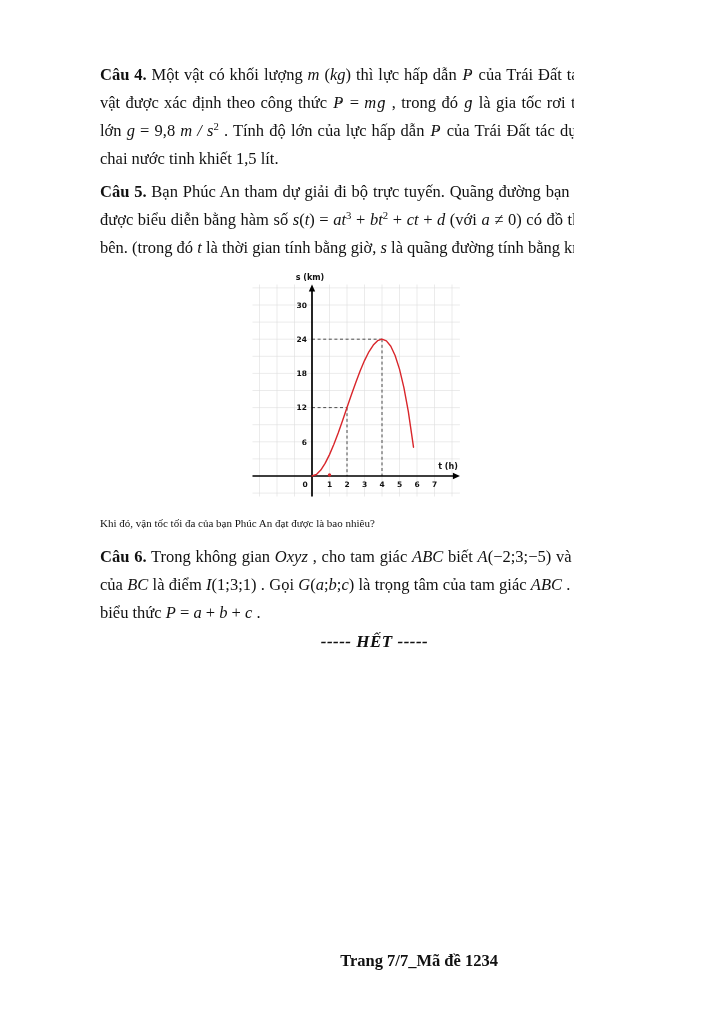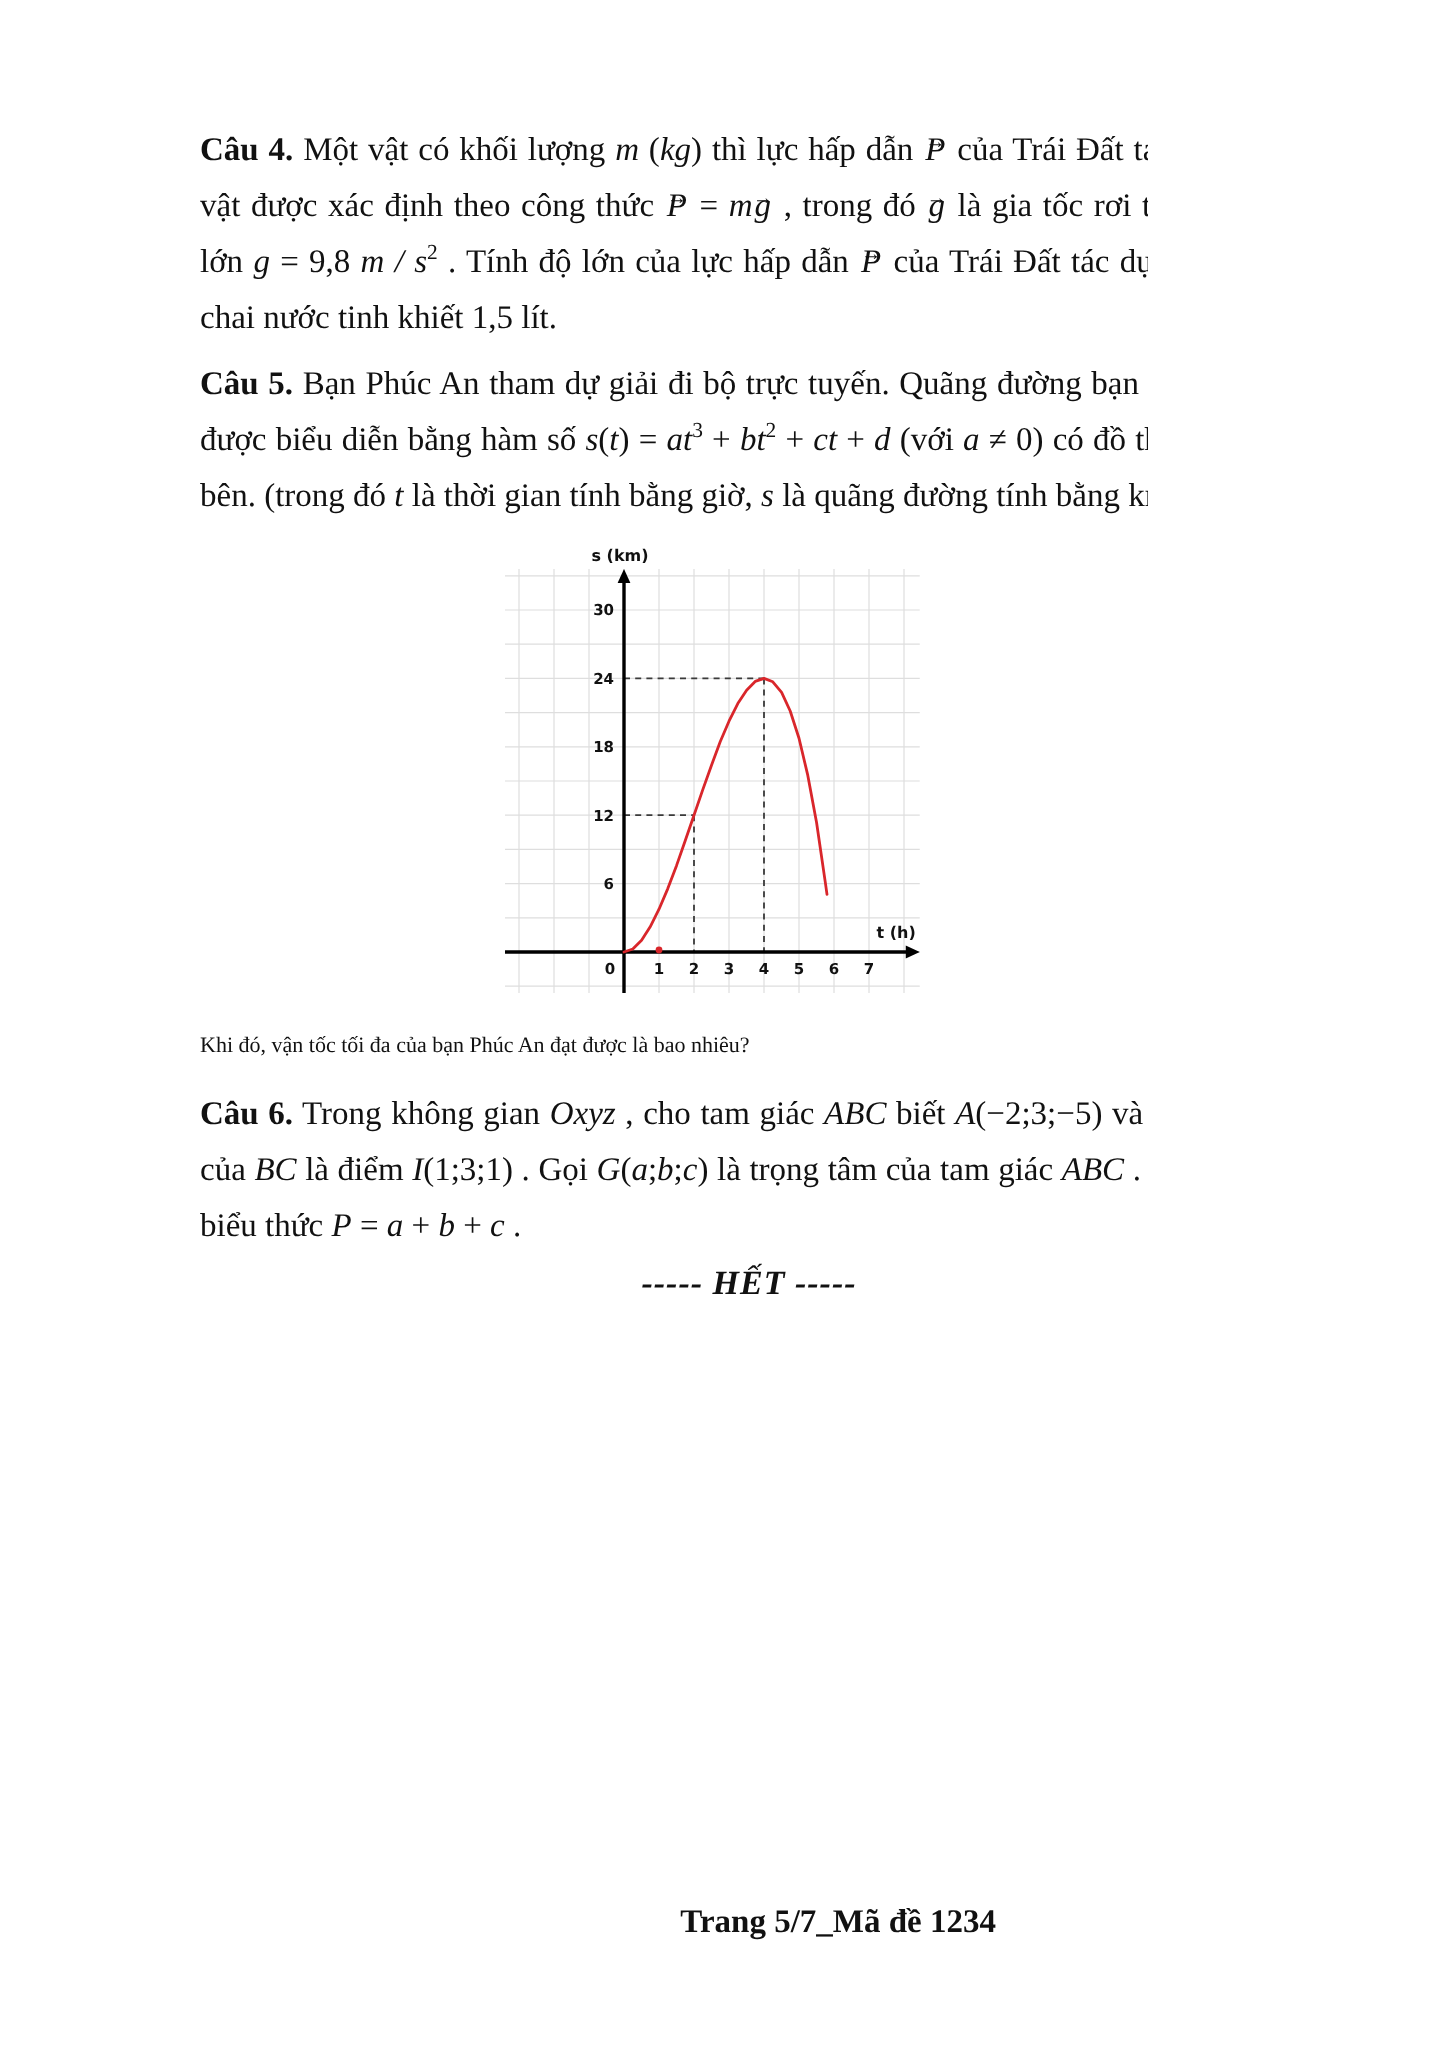--- a/index.html
+++ b/index.html
@@ -134,14 +134,14 @@
     </figure>
 
     <p class="prompt"><span class="s-n">Khi đó, vận tốc tối đa của bạn Phúc An đạt được là bao nhiêu?</span></p>
 
     <p class="q"><span class="s-b">Câu 6.</span><span class="s-n"> Trong không gian </span><span class="s-i">Oxyz</span><span class="s-n"> , cho tam giác </span><span class="s-i">ABC</span><span class="s-n"> biết </span><span class="s-i">A</span><span class="s-n">(−2;3;−5)</span><span class="s-n"> và trung điểm của </span><span class="s-i">BC</span><span class="s-n"> là điểm </span><span class="s-i">I</span><span class="s-n">(1;3;1)</span><span class="s-n"> . Gọi </span><span class="s-i">G</span><span class="s-n">(</span><span class="s-i">a</span><span class="s-n">;</span><span class="s-i">b</span><span class="s-n">;</span><span class="s-i">c</span><span class="s-n">)</span><span class="s-n"> là trọng tâm của tam giác </span><span class="s-i">ABC</span><span class="s-n"> . Tính giá trị biểu thức </span><span class="s-i">P</span><span class="s-n"> = </span><span class="s-i">a</span><span class="s-n"> + </span><span class="s-i">b</span><span class="s-n"> + </span><span class="s-i">c</span><span class="s-n"> .</span></p>
 
     <p class="end-marker">----- HẾT -----</p>
 
   </div>
 
-  <div class="footer">Trang 5/7_Mã đề 1234</div>
+  <div class="footer">Trang 7/7_Mã đề 1234</div>
 </div>
 
 </body></html>

